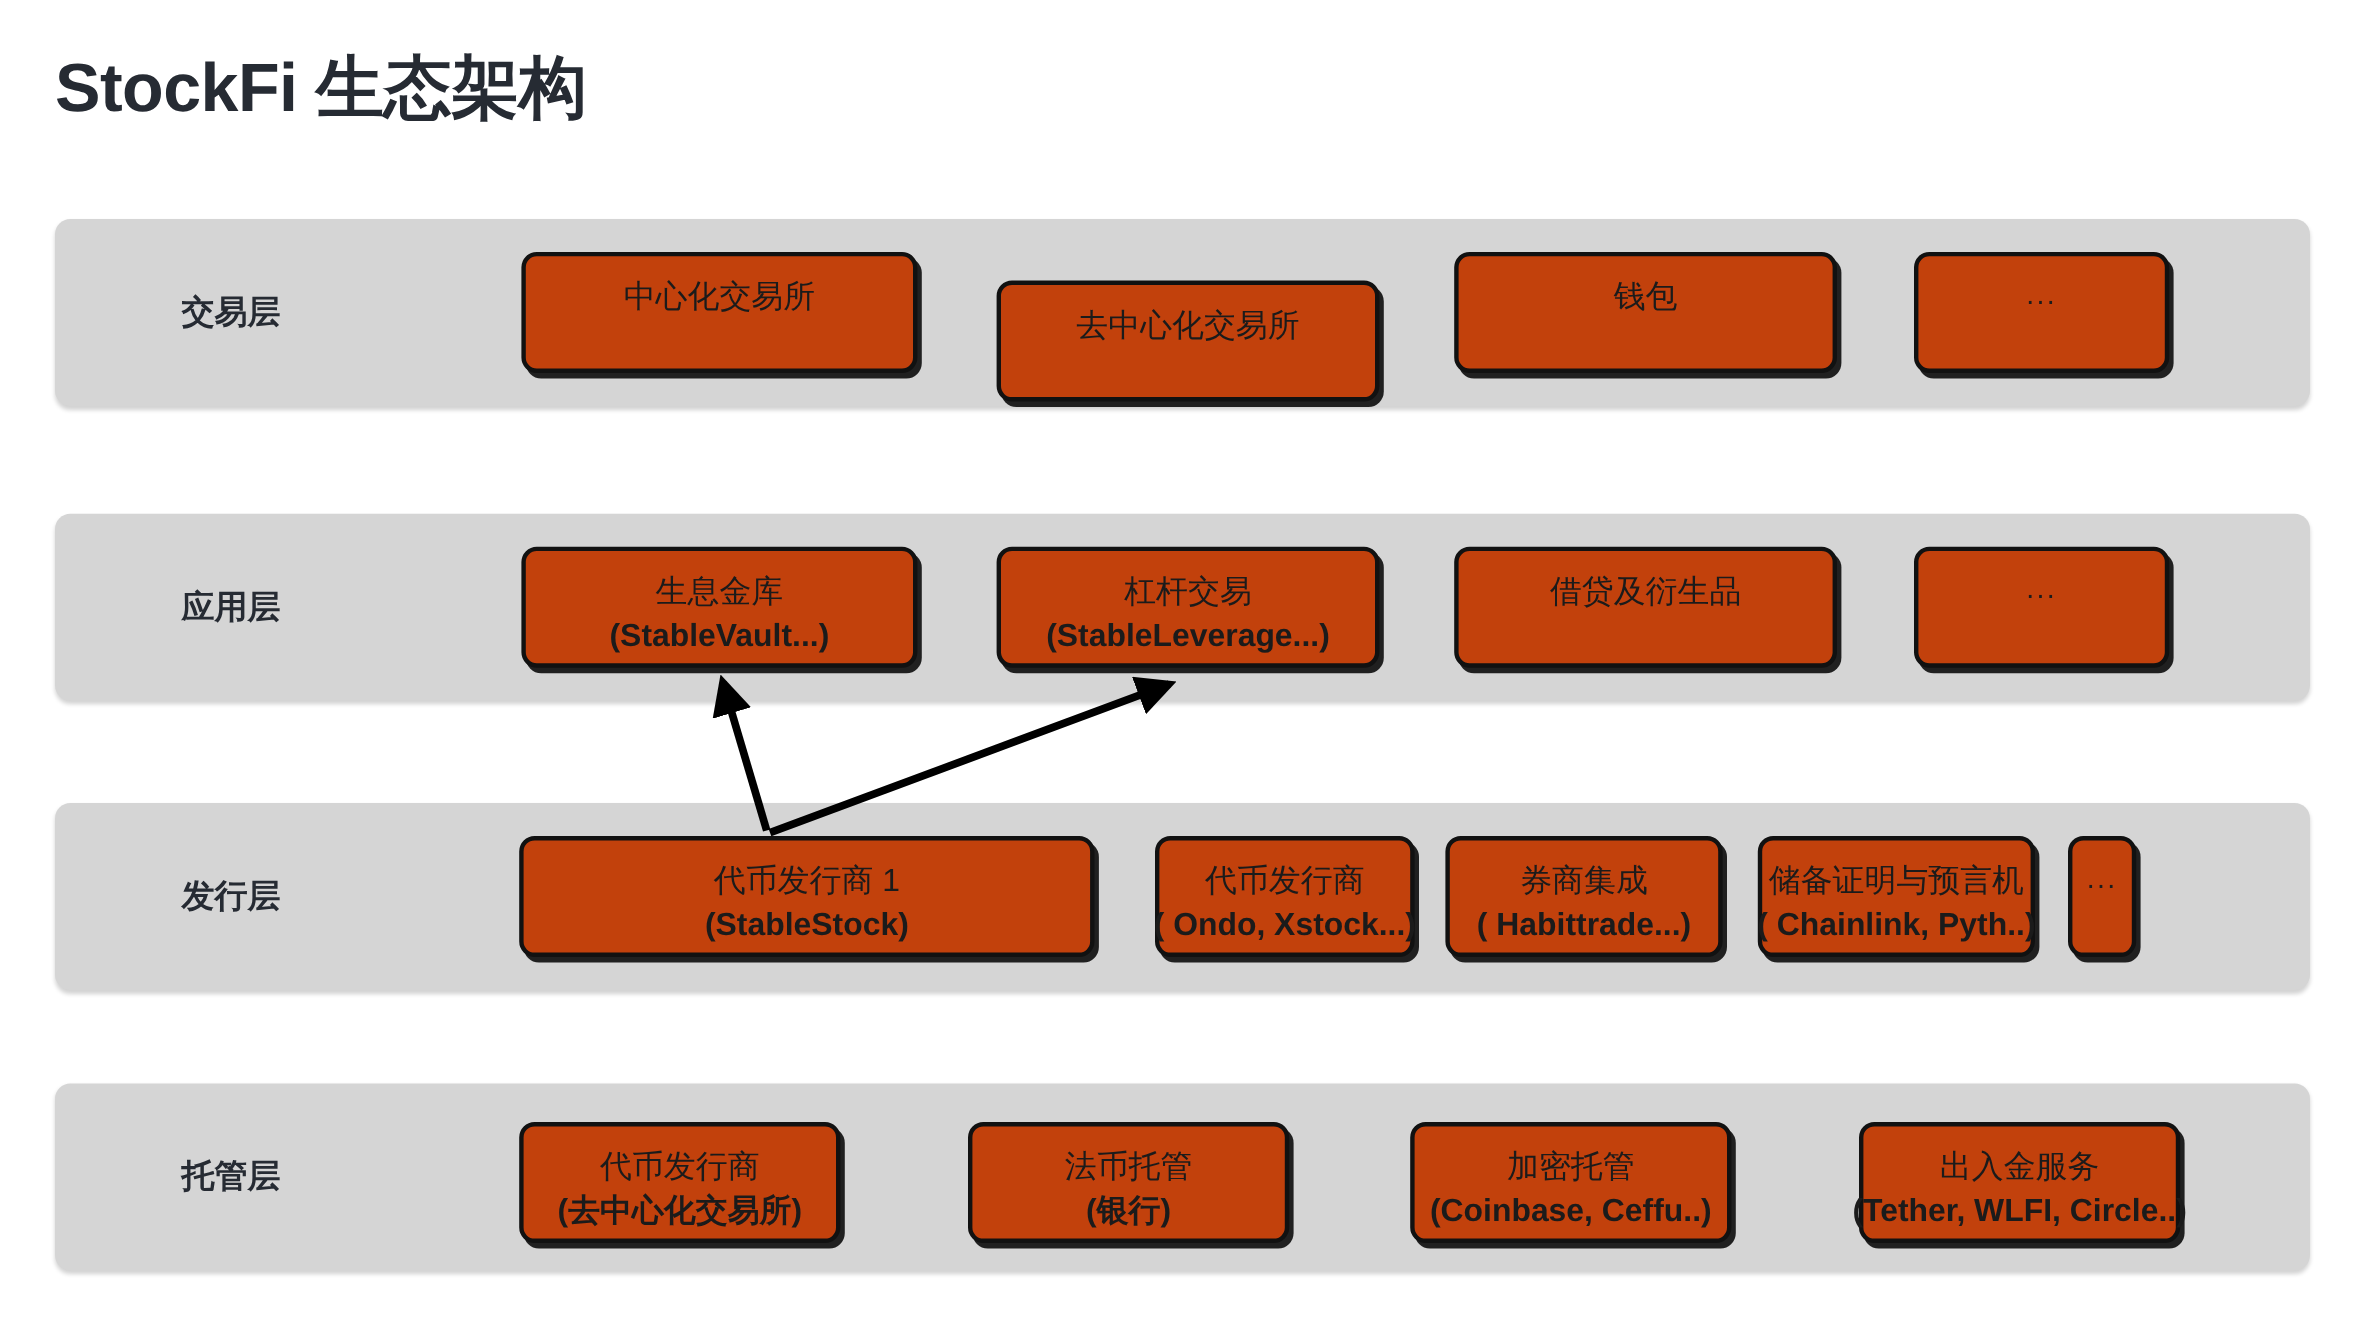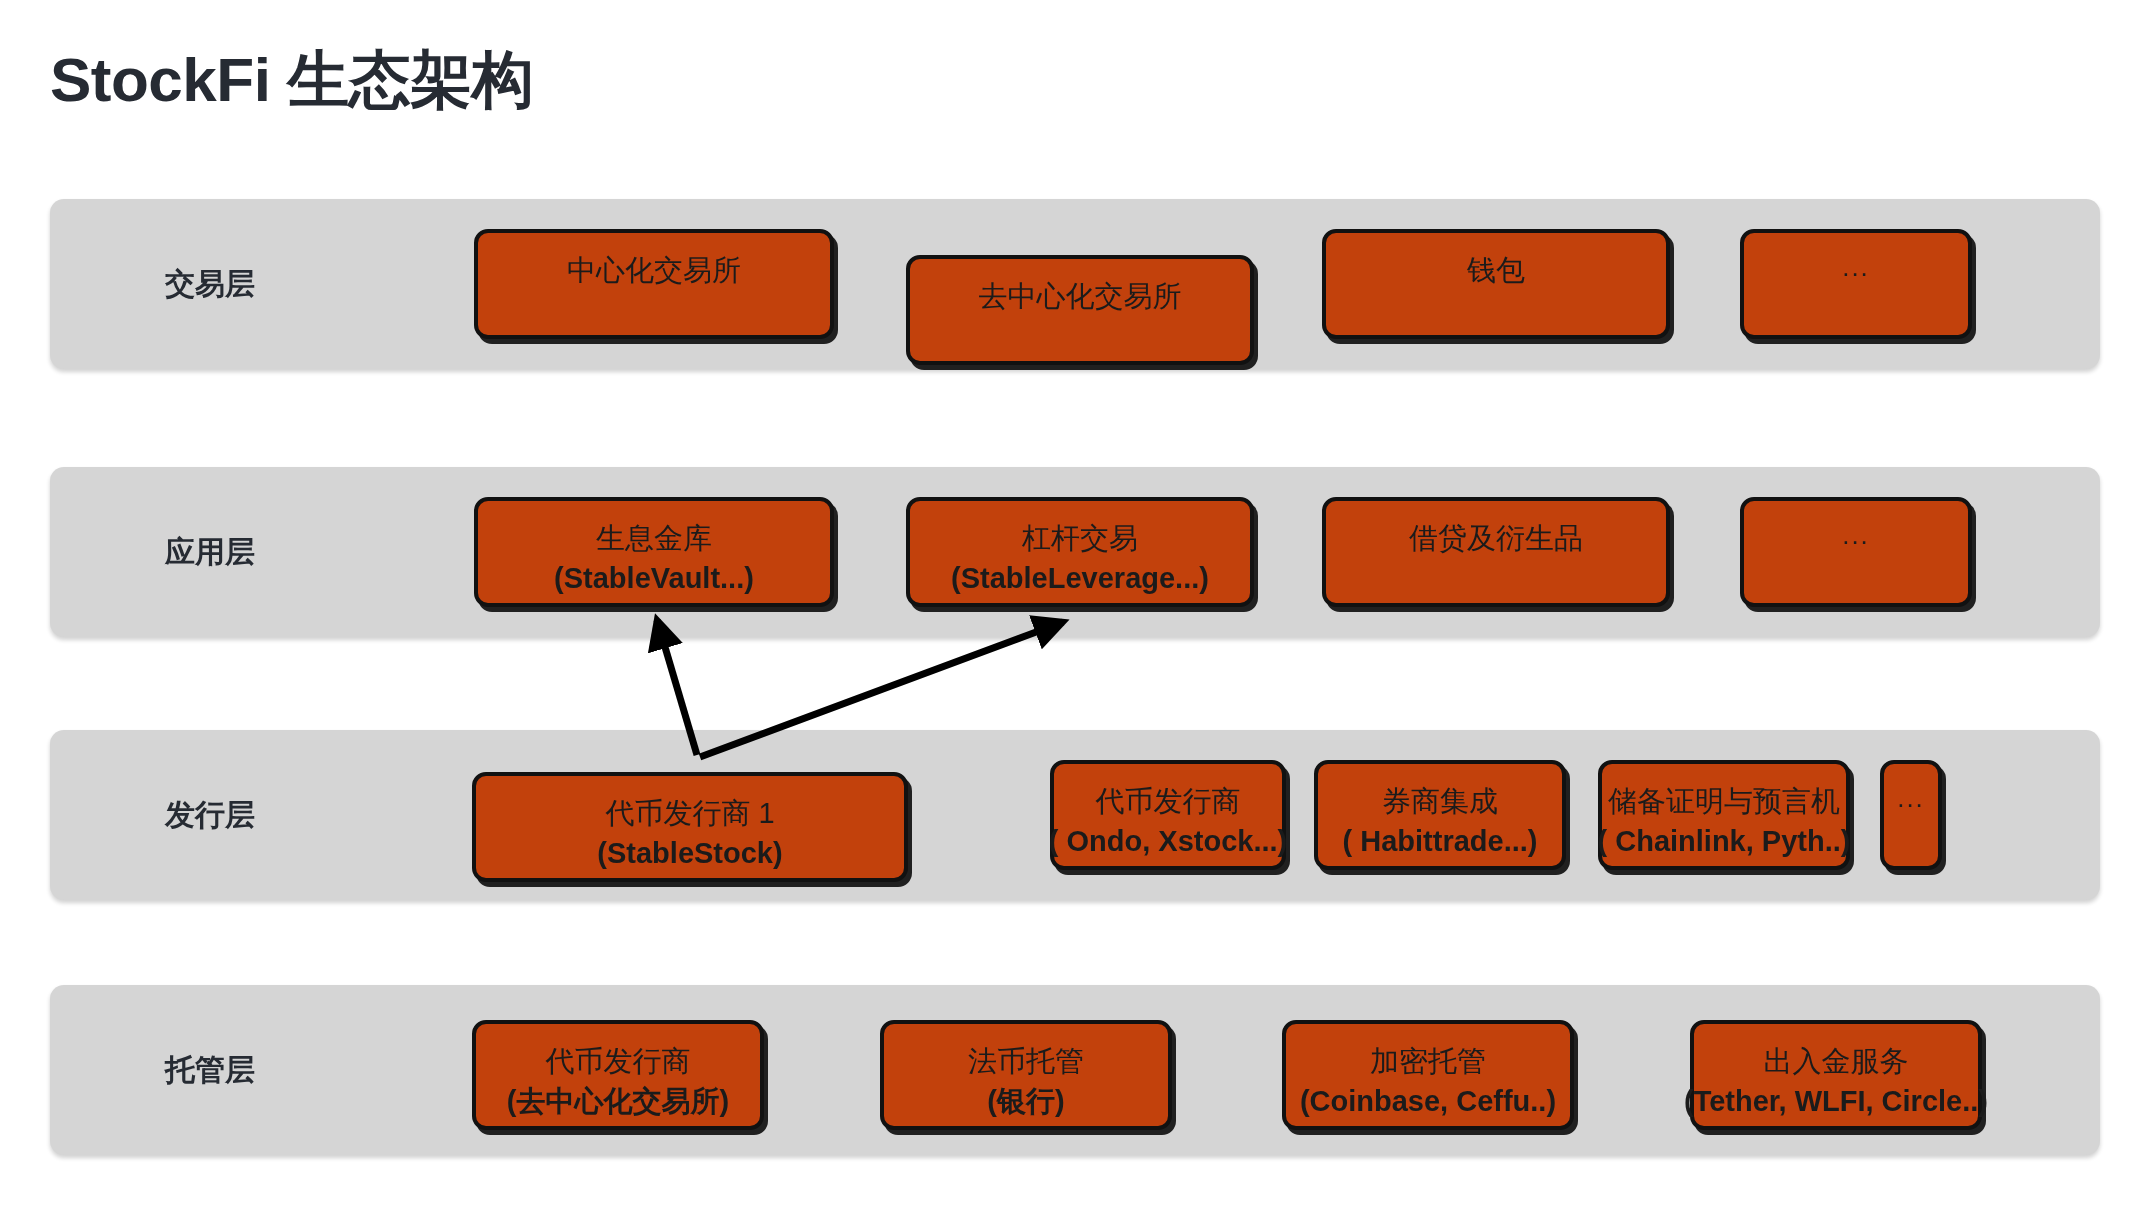--- a/index.html
+++ b/index.html
@@ -125,21 +125,21 @@
   </div>
 
   <div class="node ellipsis" style="left:1690px; top:30px; width:232px; height:110px;">
     <span class="l1">...</span>
   </div>
 </div>
 
 <div class="layer-band band-3">
   <div class="layer-label">发行层</div>
 
-  <div class="node" style="left:422px; top:30px; width:436px; height:110px;margin-top:12px;">
+  <div class="node" style="left:422px; top:30px; width:523px; height:110px;">
     <span class="l1">代币发行商 1</span>
     <span class="l2">(StableStock)</span>
   </div>
 
   <div class="node" style="left:1000px; top:30px; width:236px; height:110px;">
     <span class="l1">代币发行商</span>
     <span class="l2">( Ondo, Xstock...)</span>
   </div>
 
   <div class="node" style="left:1264px; top:30px; width:252px; height:110px;">

